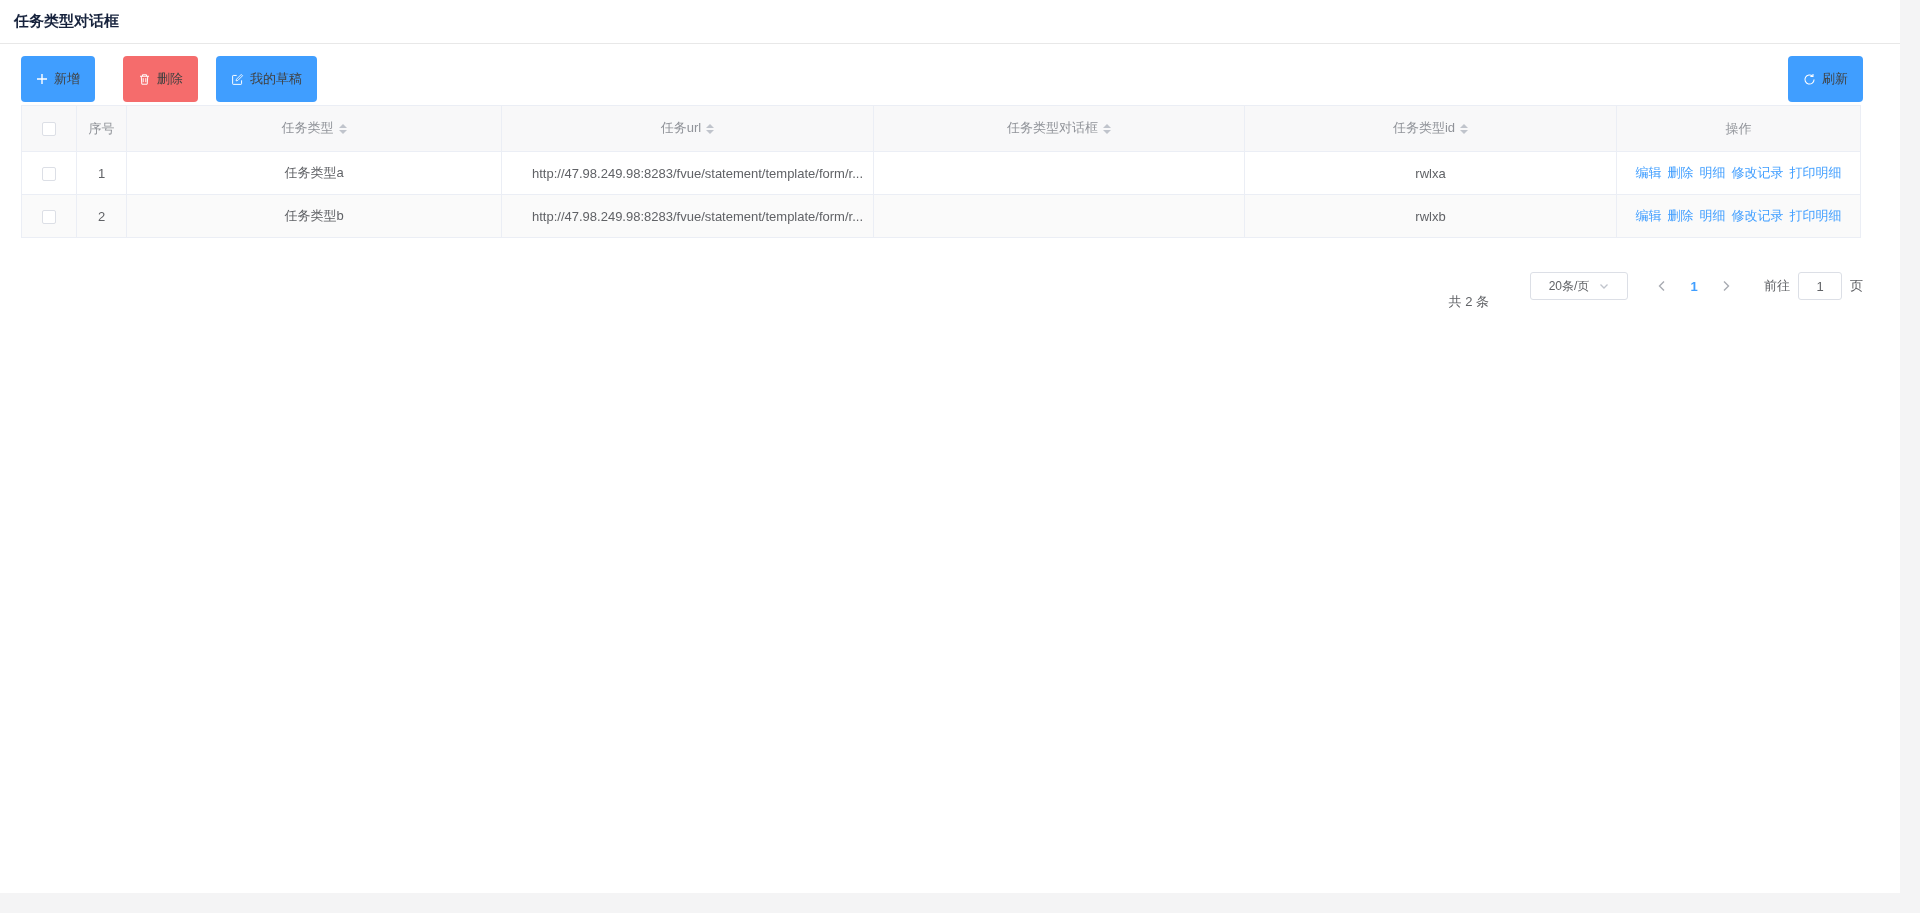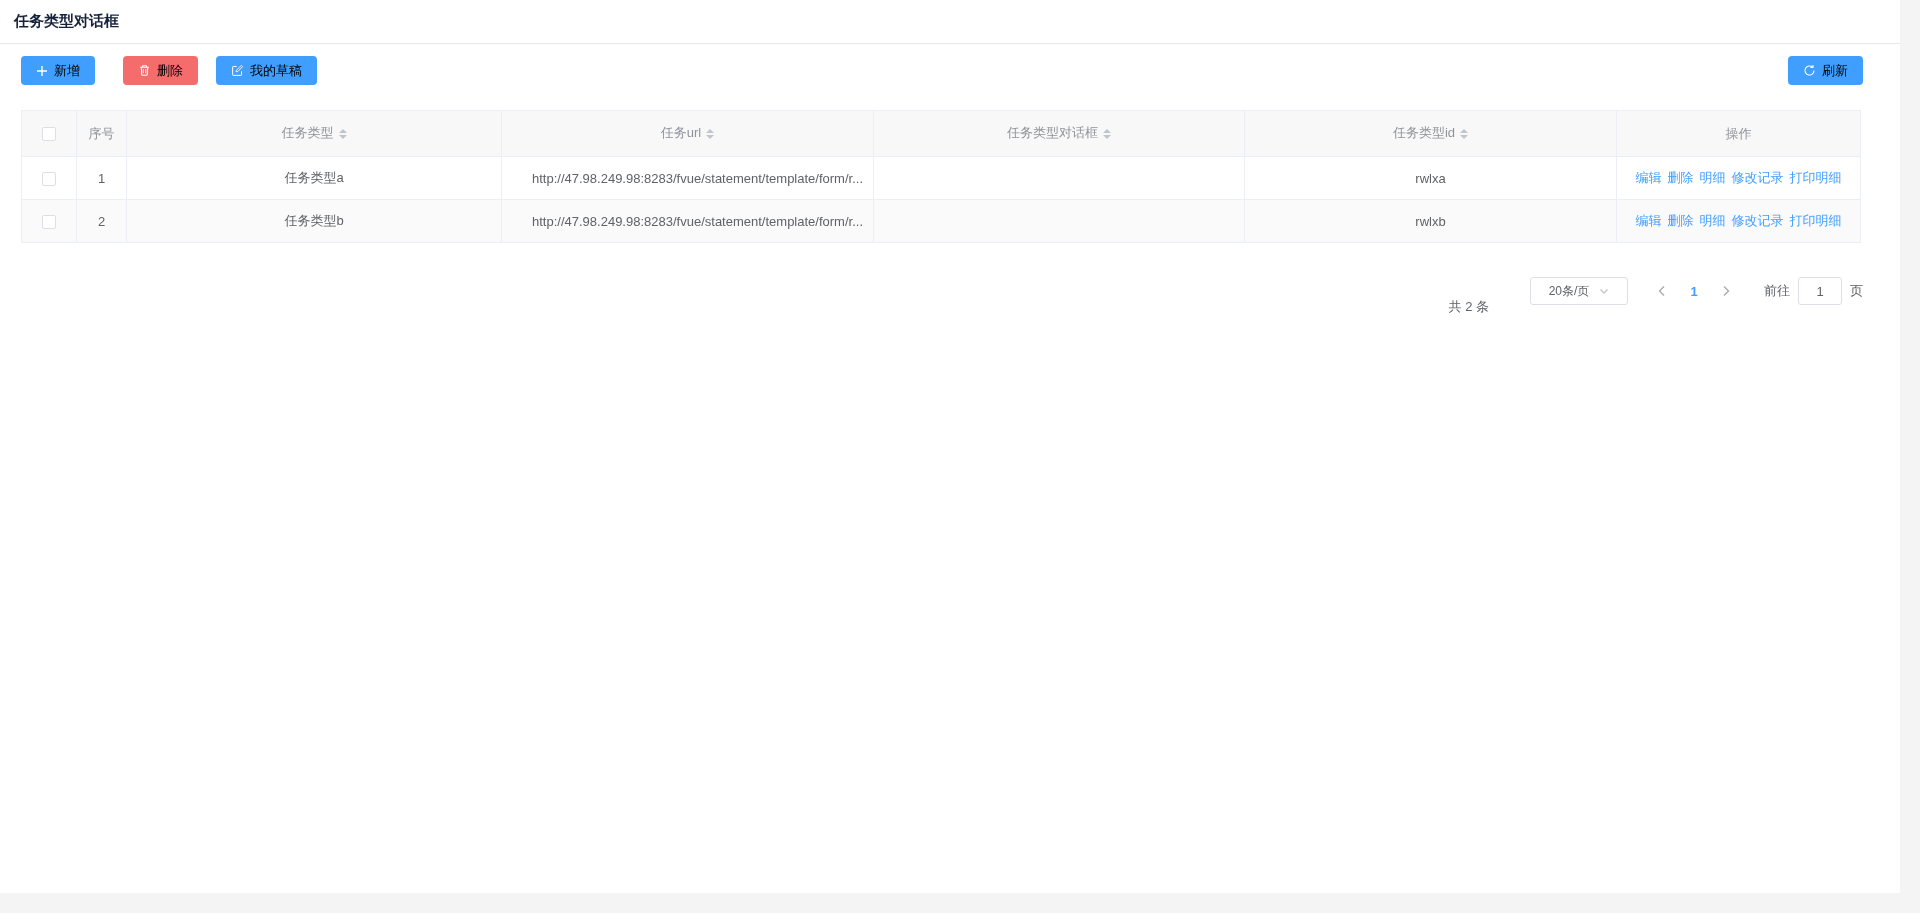--- a/index.html
+++ b/index.html
@@ -22,36 +22,36 @@
     border-bottom:1px solid #e8e8e8;
   }
   .title-bar h1 {
     font-size:15px; font-weight:bold; color:#17233d;
   }
   
   .main { padding:12px 37px 0 21px; }
   .toolbar { display:flex; align-items:center; }
   .btn {
     display:inline-flex; align-items:center; gap:6px;
-    height:29px; padding:0 15px;
+    height:46px; padding:0 15px;
     border:none; border-radius:4px;
-    font-size:13px; color:#000000;
+    font-size:13px; color:#404040;
     font-family:inherit;
     cursor:pointer; white-space:nowrap;
   }
   .btn-primary { background:#409eff; }
   .btn-danger  { background:#f56c6c; }
   .btn svg { display:block; }
   .btn-add    { margin-right:28px; }
   .btn-delete { margin-right:18px; }
   .btn-refresh{ margin-left:auto; }
   
   table {
     width:1839px;
-    margin-top:25px;
+    margin-top:3px;
     border-collapse:collapse;
     table-layout:fixed;
     font-size:13px;
   }
   th, td {
     border:1px solid #ebeef5;
     text-align:center;
     overflow:hidden; white-space:nowrap; text-overflow:ellipsis;
   }
   th {

